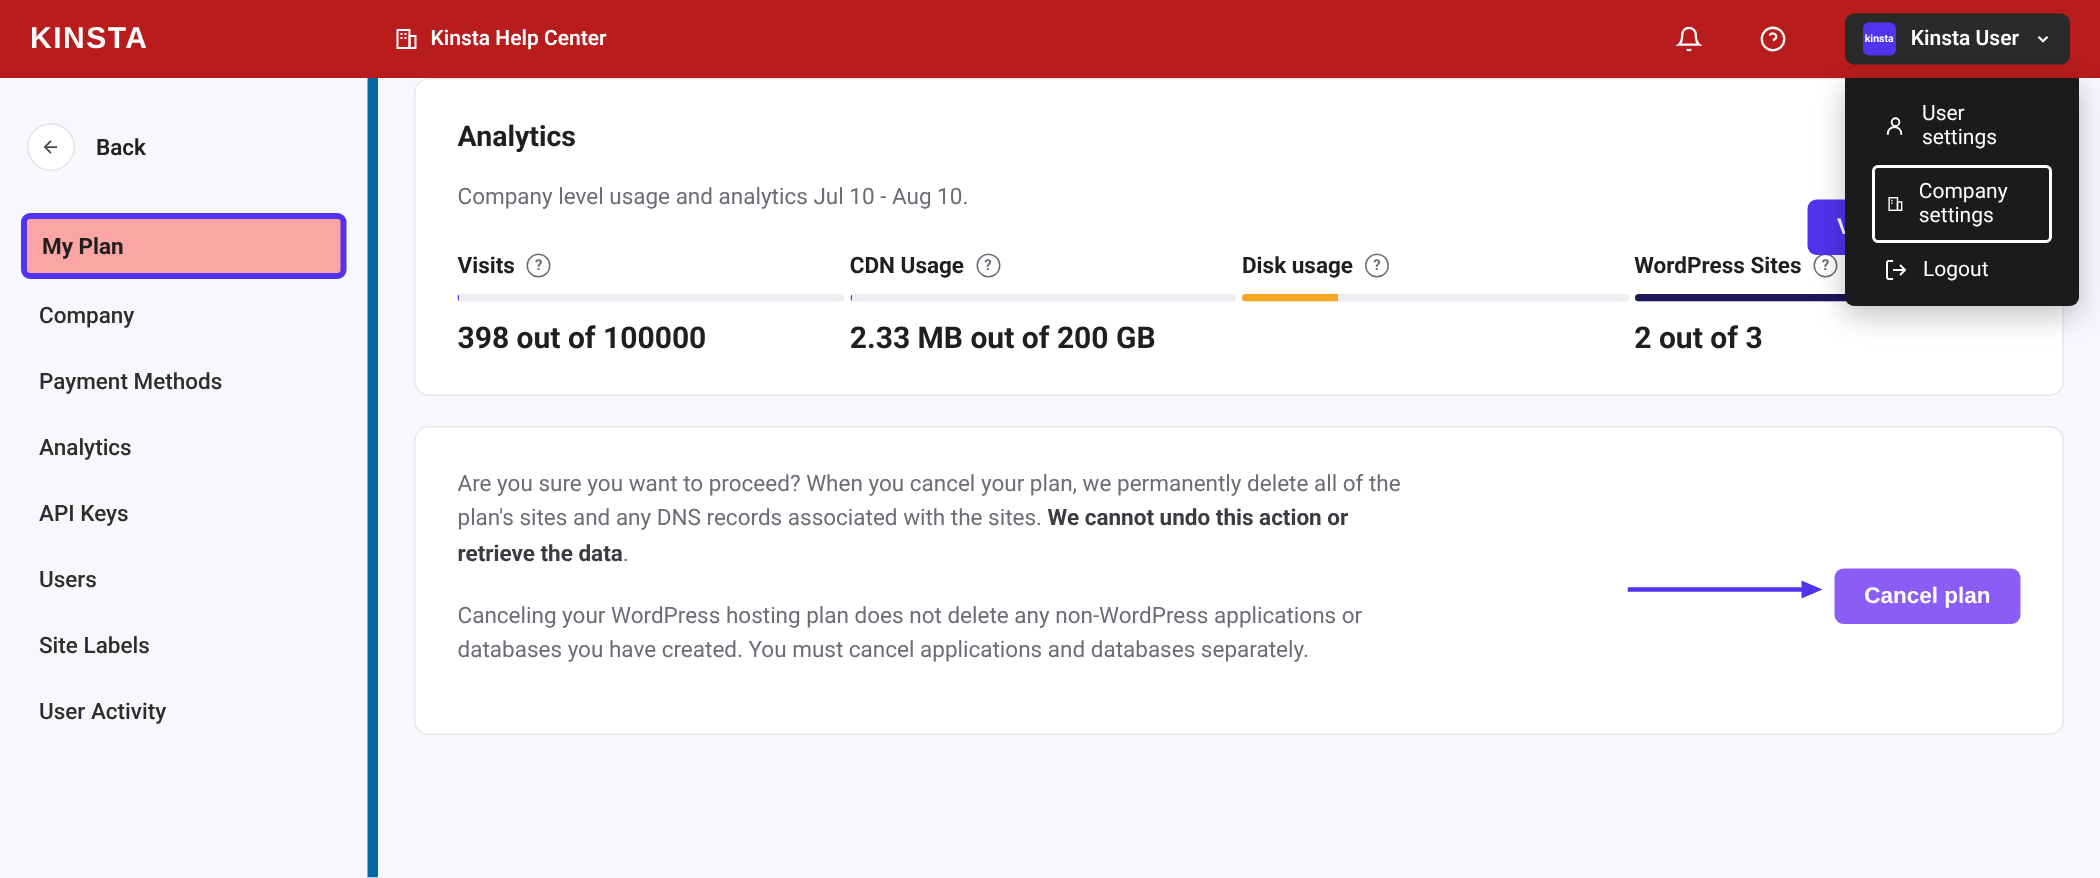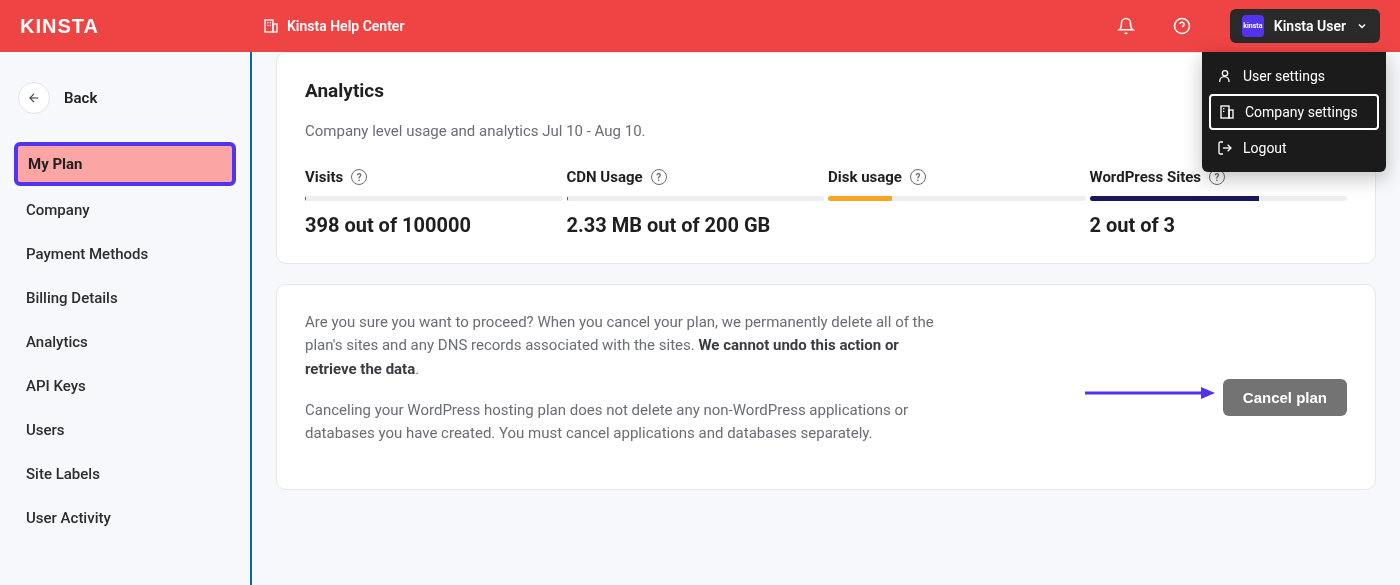--- a/index.html
+++ b/index.html
@@ -8,21 +8,21 @@
     background: #f7f8fb;
     width: 1400px;
     height: 585px;
     overflow: hidden;
     color: #1f1f1f;
   }
 
   
   .topbar {
     height: 52px;
-    background: #ef4444;
+    background: #b91c1c;
     display: flex;
     align-items: center;
     padding: 0 20px;
     gap: 24px;
     position: relative;
     z-index: 10;
   }
   .logo {
     color: #fff;
     font-weight: 800;
@@ -66,24 +66,24 @@
     font-size:7px;color:#fff;font-weight:700;
   }
   .user-name { color:#fff; font-size:14px; font-weight:600; }
   .chevron-down { color:#fff; }
 
   
   .user-dropdown {
     position:absolute;
     top:52px;
     right:14px;
-    width:184px;
+    width:156px;
     background:#1b1b1b;
     border-radius:0 0 6px 6px;
-    padding:6px 1px;
+    padding:6px 12px;
     box-shadow:0 6px 20px rgba(0,0,0,0.25);
   }
   .dropdown-item {
     display:flex;
     align-items:center;
     gap:10px;
     color:#fff;
     font-size:14px;
     padding:10px 14px;
     cursor:pointer;
@@ -96,21 +96,21 @@
   }
 
   
   .layout {
     display:flex;
     height: calc(585px - 52px);
   }
   .sidebar {
     width: 252px;
     background:#f7f8fb;
-    border-right:2px solid #0369a1;
+    border-right:7px solid #0369a1;
     padding:24px 14px;
   }
   .back-row {
     display:flex;
     align-items:center;
     gap:14px;
     padding:6px 4px 28px 4px;
   }
   .back-circle {
     width:32px;height:32px;border-radius:50%;border:1px solid #e2e4ea;
@@ -199,21 +199,21 @@
     color:#6a6d76;
     line-height:1.55;
     margin-bottom:18px;
     max-width:640px;
   }
   .cancel-card strong { color:#3a3c42; font-weight:700; }
   .cancel-btn {
     position:absolute;
     top:94px;
     right:28px;
-    background:#737373;
+    background:#8b5cf6;
     color:#fff;
     border:none;
     border-radius:6px;
     padding:10px 20px;
     font-size:15px;
     font-weight:600;
     cursor:pointer;
   }
   .arrow-annot {
     position:absolute;
@@ -302,21 +302,20 @@
             <line x1="19" y1="12" x2="5" y2="12"></line>
             <polyline points="12 19 5 12 12 5"></polyline>
           </svg>
       </div>
       <span class="back-text">Back</span>
     </div>
 
     <div class="side-item active">My Plan</div>
     <div class="side-item">Company</div>
     <div class="side-item">Payment Methods</div>
-    <div class="side-item">Billing Details</div>
     <div class="side-item">Analytics</div>
     <div class="side-item">API Keys</div>
     <div class="side-item">Users</div>
     <div class="side-item">Site Labels</div>
     <div class="side-item">User Activity</div>
   </div>
 
   <div class="main">
 
     <div class="card" style="margin-top:0;">

